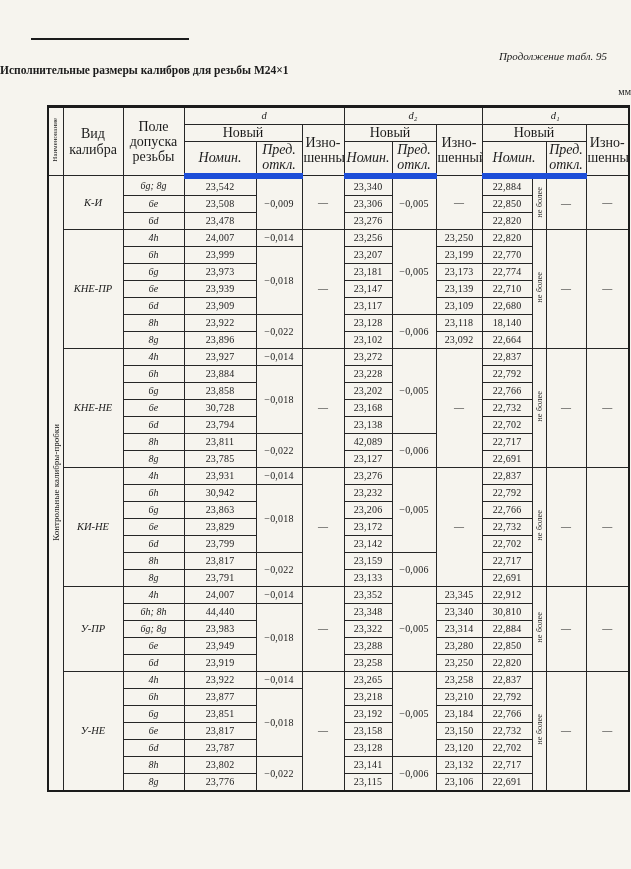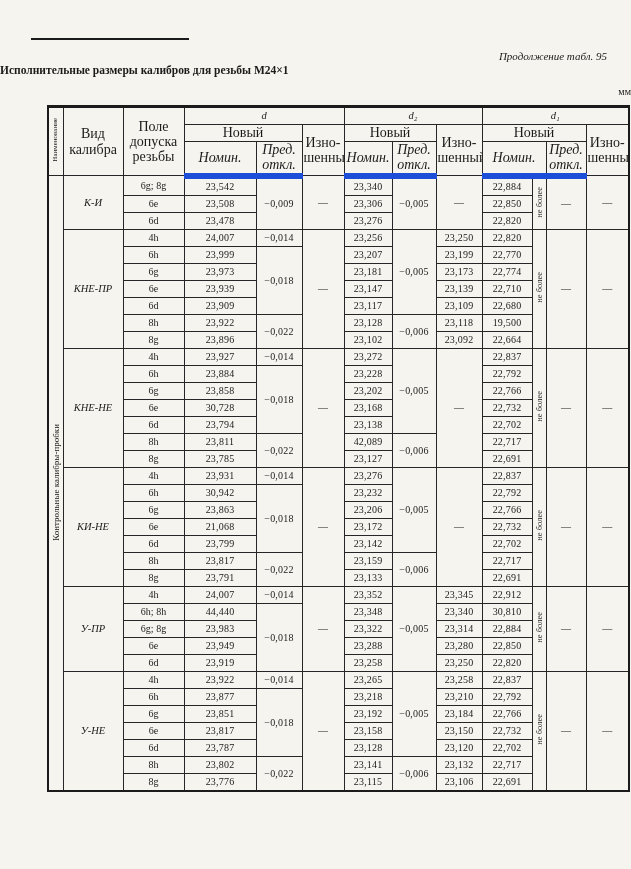--- a/index.html
+++ b/index.html
@@ -45,21 +45,21 @@
     font-weight:normal;
     height:16px;
     overflow:hidden;
   }
   table.main{border:2px solid #1b1b1b;}
   thead th{font-size:14px;line-height:1.1;}
   thead tr:first-child th{border-top:3px solid #1b1b1b;}
   thead tr:last-child th{border-bottom:6px solid #1d4ed8;font-style:italic;}
   th.dim{font-style:italic;font-size:10.5px;}
   td.vid{font-weight:bold;font-style:italic;font-size:10.5px;margin-left:20px;}
-  td.tol{font-weight:bold;font-size:10px;}
+  td.tol{font-weight:bold;font-style:italic;font-size:10px;}
   td.num{font-size:10px;letter-spacing:.2px;}
   td.name-col{font-size:9px;}
   td.note{font-size:8.5px;}
   th.vhead{font-size:7px;padding:0;}
   .vt-inner{
     writing-mode:vertical-rl;transform:rotate(180deg);
     display:inline-block;white-space:nowrap;margin:0 auto;
   }
 </style>
 </head>
@@ -184,21 +184,21 @@
           <td class="num">23,109</td>
           <td class="num">22,680</td>
         </tr>
         <tr>
           <td class="tol">8h</td>
           <td class="num">23,922</td>
           <td rowspan="2" class="num">−0,022</td>
           <td class="num">23,128</td>
           <td rowspan="2" class="num">−0,006</td>
           <td class="num">23,118</td>
-          <td class="num">19,500</td>
+          <td class="num">18,140</td>
         </tr>
         <tr>
           <td class="tol">8g</td>
           <td class="num">23,896</td>
           <td class="num">23,102</td>
           <td class="num">23,092</td>
           <td class="num">22,664</td>
         </tr>
         <tr>
           <td rowspan="7" class="vid">КНЕ-НЕ</td>
@@ -275,21 +275,21 @@
           <td class="num">22,792</td>
         </tr>
         <tr>
           <td class="tol">6g</td>
           <td class="num">23,863</td>
           <td class="num">23,206</td>
           <td class="num">22,766</td>
         </tr>
         <tr>
           <td class="tol">6e</td>
-          <td class="num">21,068</td>
+          <td class="num">23,829</td>
           <td class="num">23,172</td>
           <td class="num">22,732</td>
         </tr>
         <tr>
           <td class="tol">6d</td>
           <td class="num">23,799</td>
           <td class="num">23,142</td>
           <td class="num">22,702</td>
         </tr>
         <tr>

